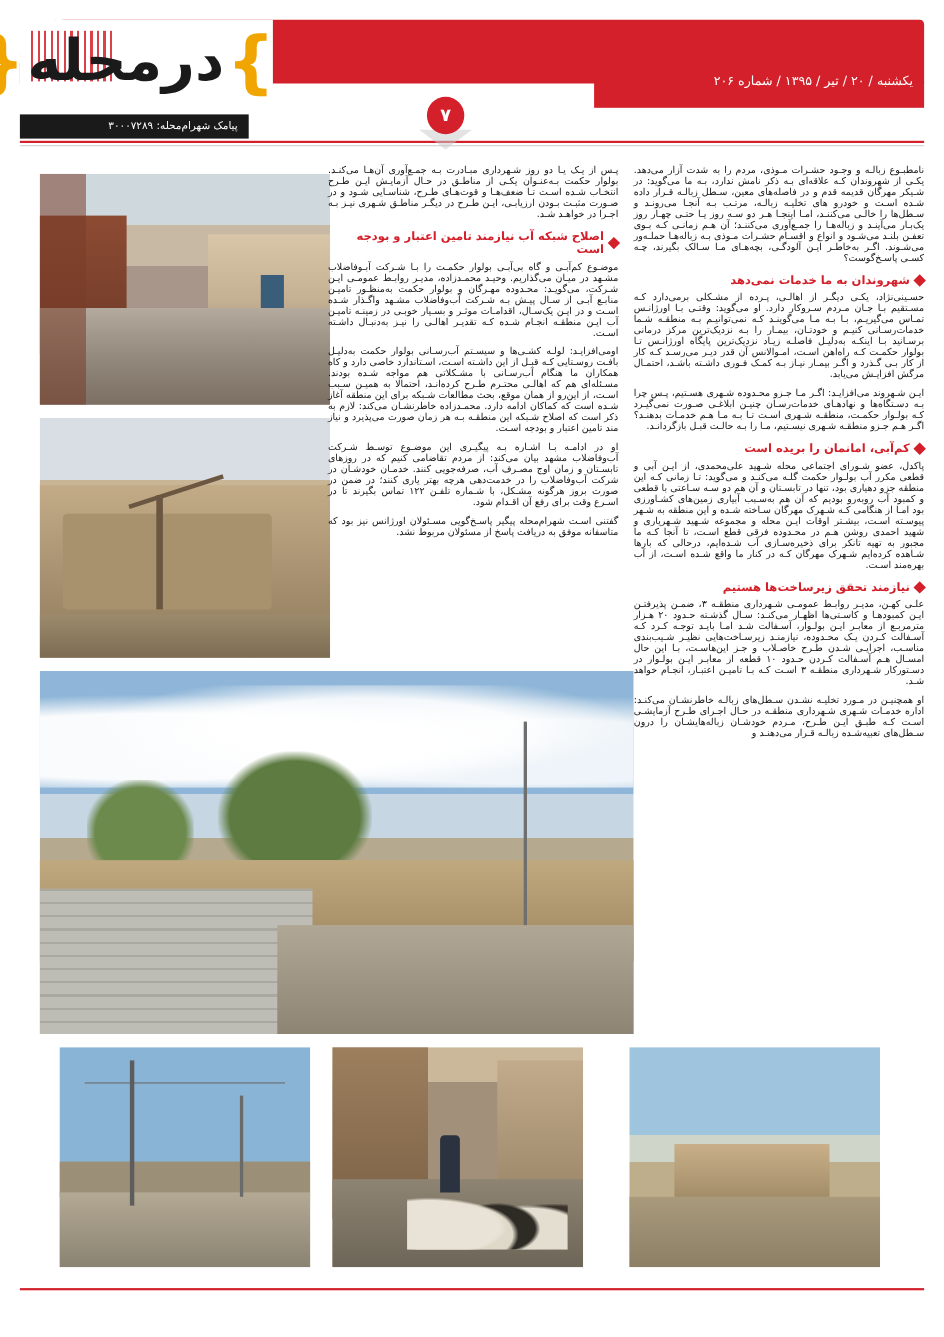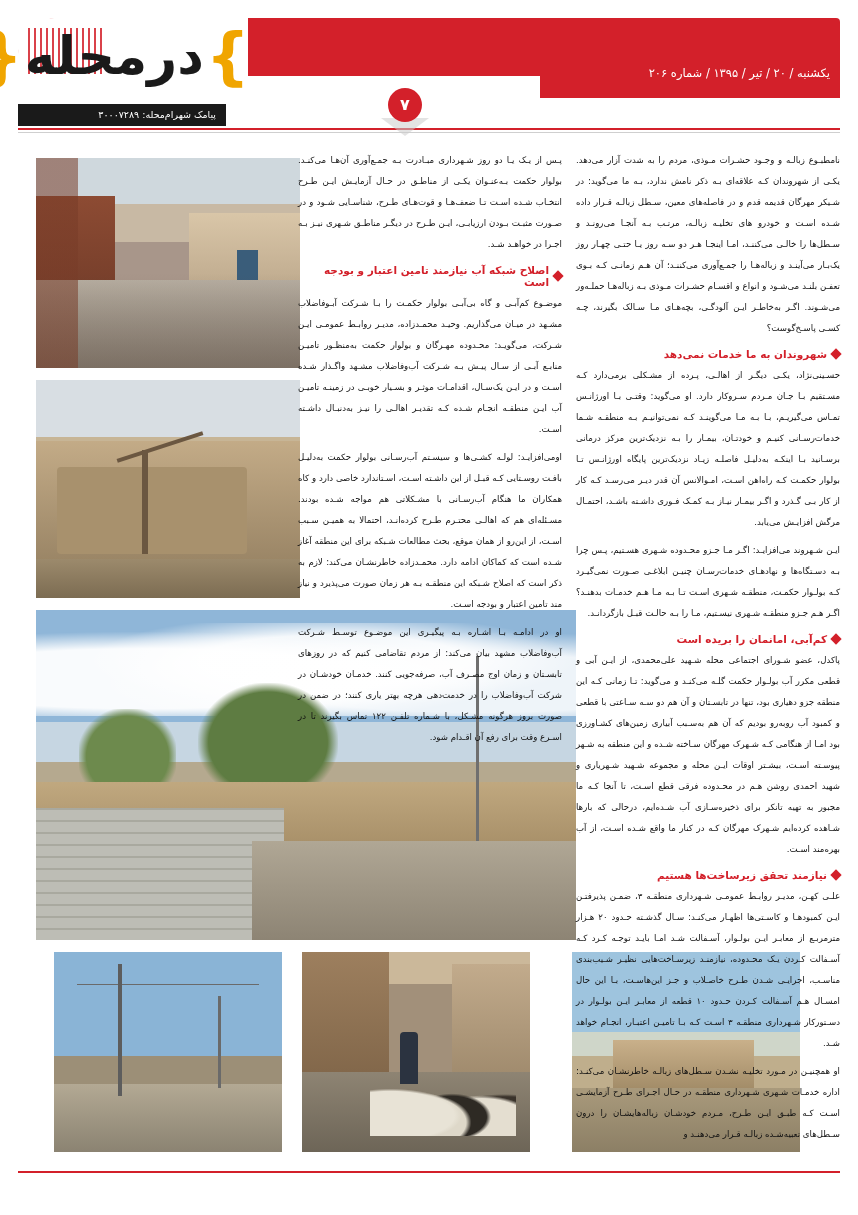--- a/index.html
+++ b/index.html
@@ -147,21 +147,21 @@
     width: 822px;
     display: flex;
     flex-direction: row;
     gap: 14px;
     direction: rtl;
   }
   .col { width: 264px; }
 
   p.body {
     font-size: 8.6px;
-    line-height: 21px;
+    line-height: 10px;
     text-align: justify;
     margin: 0 0 7px 0;
     color: #111;
     direction: rtl;
   }
   h3.sub {
     font-size: 10.5px;
     font-weight: bold;
     color: #d3202a;
     margin: 9px 0 5px 0;
@@ -418,18 +418,19 @@
   <div class="col">
     <p class="body">پـس از یـک یـا دو روز شـهرداری مبـادرت بـه جمـع‌آوری آن‌هـا می‌کنـد. بولوار حکمت بـه‌عنـوان یکـی از مناطـق در حـال آزمایـش ایـن طـرح انتخـاب شـده اسـت تـا ضعف‌هـا و قوت‌هـای طـرح، شناسـایی شـود و در صـورت مثبـت بـودن ارزیابـی، ایـن طـرح در دیگـر مناطـق شـهری نیـز بـه اجـرا در خواهـد شـد.</p>
 
     <h3 class="sub">
       <span class="bullet"></span>
       <span>اصلاح شبکه آب نیازمند تامین اعتبار و بودجه است</span>
     </h3>
     <p class="body">موضـوع کم‌آبـی و گاه بی‌آبـی بولوار حکمـت را بـا شـرکت آبـوفاضلاب مشـهد در میـان می‌گذاریم. وحیـد محمـدزاده، مدیـر روابـط عمومـی ایـن شـرکت، می‌گویـد: محـدوده مهـرگان و بولوار حکمت به‌منظـور تامیـن منابـع آبـی از سـال پیـش بـه شـرکت آب‌وفاضلاب مشـهد واگـذار شـده اسـت و در ایـن یک‌سـال، اقدامـات موثـر و بسـیار خوبـی در زمینـه تامیـن آب ایـن منطقـه انجـام شـده کـه تقدیـر اهالـی را نیـز به‌دنبـال داشـته اسـت.</p>
     <p class="body">اومی‌افزایـد: لولـه کشـی‌ها و سیسـتم آب‌رسـانی بولوار حکمت به‌دلیـل بافـت روسـتایی کـه قبـل از این داشـته اسـت، اسـتاندارد خاصی دارد و کاه همکاران ما هنگام آب‌رسـانی با مشـکلاتی هم مواجه شـده بودند. مسـئله‌ای هم که اهالـی محتـرم طـرح کرده‌انـد، احتمالا به همیـن سـبب اسـت، از این‌رو از همان موقع، بحث مطالعات شـبکه برای این منطقه آغاز شـده است که کماکان ادامه دارد. محمـدزاده خاطرنشـان می‌کند: لازم به ذکر است که اصلاح شـبکه این منطقـه بـه هر زمان صورت می‌پذیرد و نیاز مند تامین اعتبار و بودجه اسـت.</p>
     <p class="body">او در ادامـه بـا اشـاره بـه پیگیـری این موضـوع توسـط شـرکت آب‌وفاضلاب مشهد بیان می‌کند: از مردم تقاضامی کنیم که در روزهای تابسـتان و زمان اوج مصـرف آب، صرفه‌جویی کنند. خدمـان خودشـان در شرکت آب‌وفاضلاب را در خدمت‌دهی هرچه بهتر یاری کنند؛ در ضمن در صورت بروز هرگونه مشـکل، با شـماره تلفـن ۱۲۲ تماس بگیرند تا در اسـرع وقت برای رفع آن اقـدام شود.</p>
+    <p class="body">گفتنی اسـت شهرام‌محله پیگیر پاسـخ‌گویی مسـئولان اورژانس نیز بود که متاسفانه موفق به دریافت پاسخ از مسئولان مربوط نشد.</p>
   </div>
 
   <div class="col"></div>
 </div>
 
 <div class="footer-rule"></div>
 
 </body></html>

